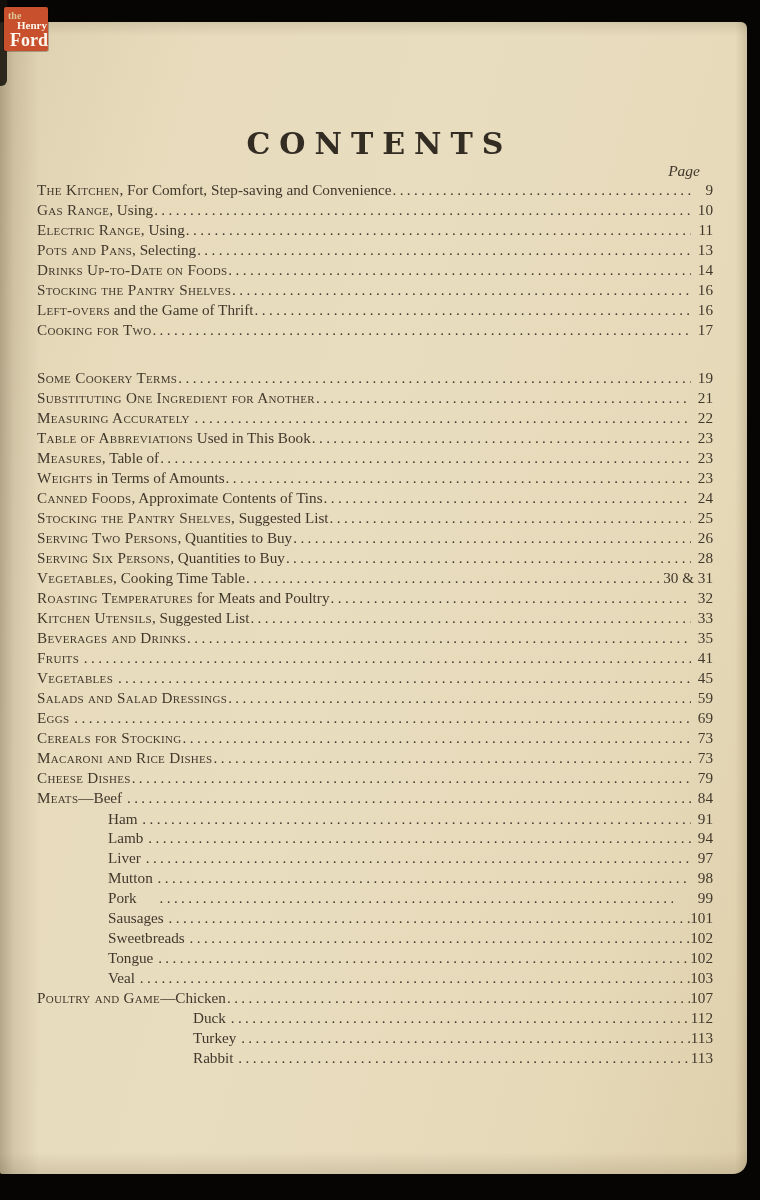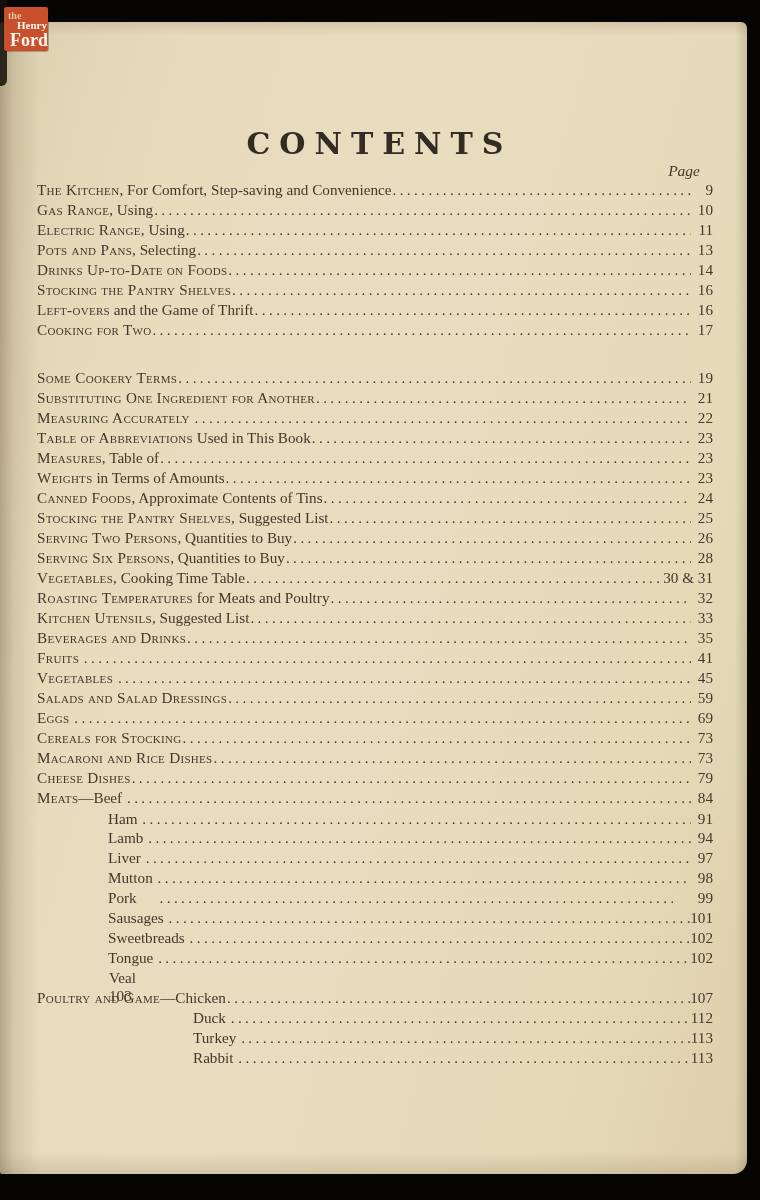--- a/index.html
+++ b/index.html
@@ -138,21 +138,21 @@
           <div class="row" style="padding-left: 0px;"><span class="t"><span class="sc">Cheese Dishes</span></span><span class="dots">........................................................................................................................</span><span class="pageno">79</span></div>
           <div class="row" style="padding-left: 0px;"><span class="t"><span class="sc">Meats</span>—Beef </span><span class="dots">........................................................................................................................</span><span class="pageno">84</span></div>
           <div class="row" style="padding-left: 71px; align-items: center;"><span class="t">Ham </span><span class="dots">........................................................................................................................</span><span class="pageno">91</span></div>
           <div class="row" style="padding-left: 71px;"><span class="t">Lamb </span><span class="dots">........................................................................................................................</span><span class="pageno">94</span></div>
           <div class="row" style="padding-left: 71px;"><span class="t">Liver </span><span class="dots">........................................................................................................................</span><span class="pageno">97</span></div>
           <div class="row" style="padding-left: 71px;"><span class="t">Mutton </span><span class="dots">........................................................................................................................</span><span class="pageno">98</span></div>
           <div class="row" style="padding-left: 71px; gap: 18px;"><span class="t">Pork </span><span class="dots">........................................................................................................................</span><span class="pageno">99</span></div>
           <div class="row" style="padding-left: 71px;"><span class="t">Sausages </span><span class="dots">........................................................................................................................</span><span class="pageno">101</span></div>
           <div class="row" style="padding-left: 71px;"><span class="t">Sweetbreads </span><span class="dots">........................................................................................................................</span><span class="pageno">102</span></div>
           <div class="row" style="padding-left: 71px;"><span class="t">Tongue </span><span class="dots">........................................................................................................................</span><span class="pageno">102</span></div>
-          <div class="row" style="padding-left: 71px; flex-direction: column;"><span class="t">Veal </span><span class="dots">........................................................................................................................</span><span class="pageno">103</span></div>
+          <div class="row" style="padding-left: 71px;"><span class="t">Veal </span><span class="dots">........................................................................................................................</span><span class="pageno">103</span></div>
           <div class="row" style="padding-left: 0px;"><span class="t"><span class="sc">Poultry and Game</span>—Chicken</span><span class="dots">........................................................................................................................</span><span class="pageno">107</span></div>
           <div class="row" style="padding-left: 156px;"><span class="t">Duck </span><span class="dots">........................................................................................................................</span><span class="pageno">112</span></div>
           <div class="row" style="padding-left: 156px;"><span class="t">Turkey </span><span class="dots">........................................................................................................................</span><span class="pageno">113</span></div>
           <div class="row" style="padding-left: 156px;"><span class="t">Rabbit </span><span class="dots">........................................................................................................................</span><span class="pageno">113</span></div>
         </div>
     </div>
   </div>
 
   <div id="corner-sliver"></div>
 

